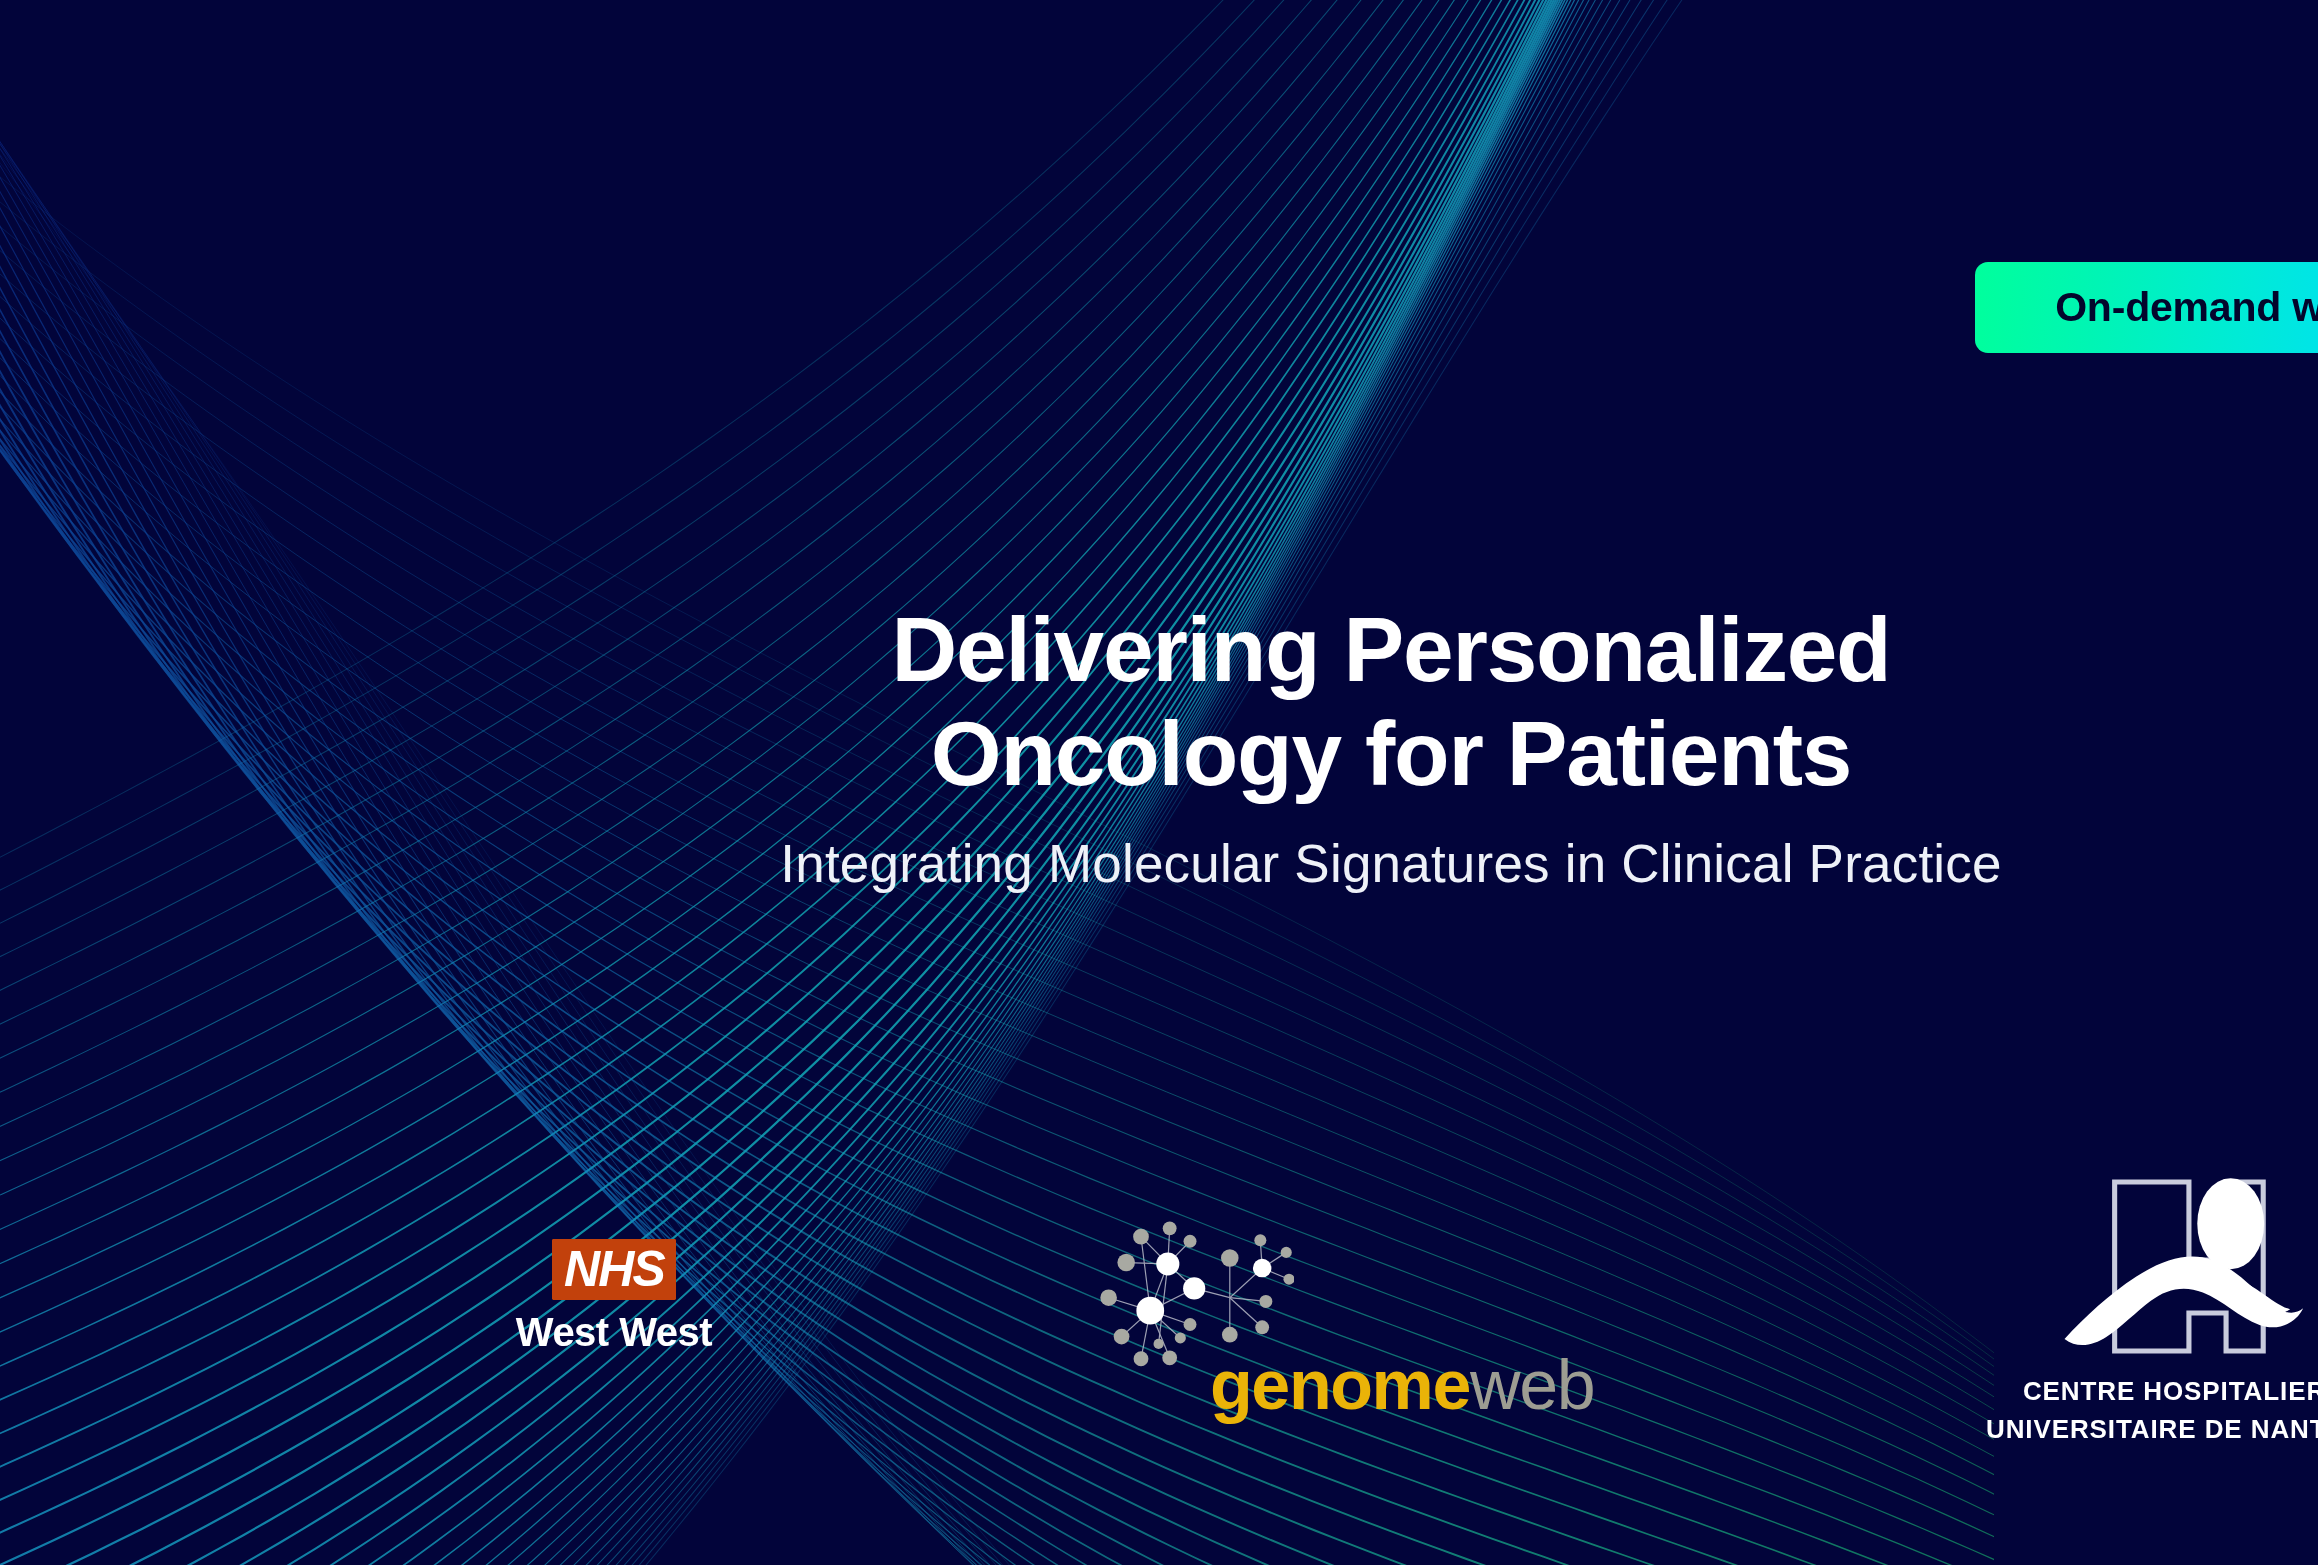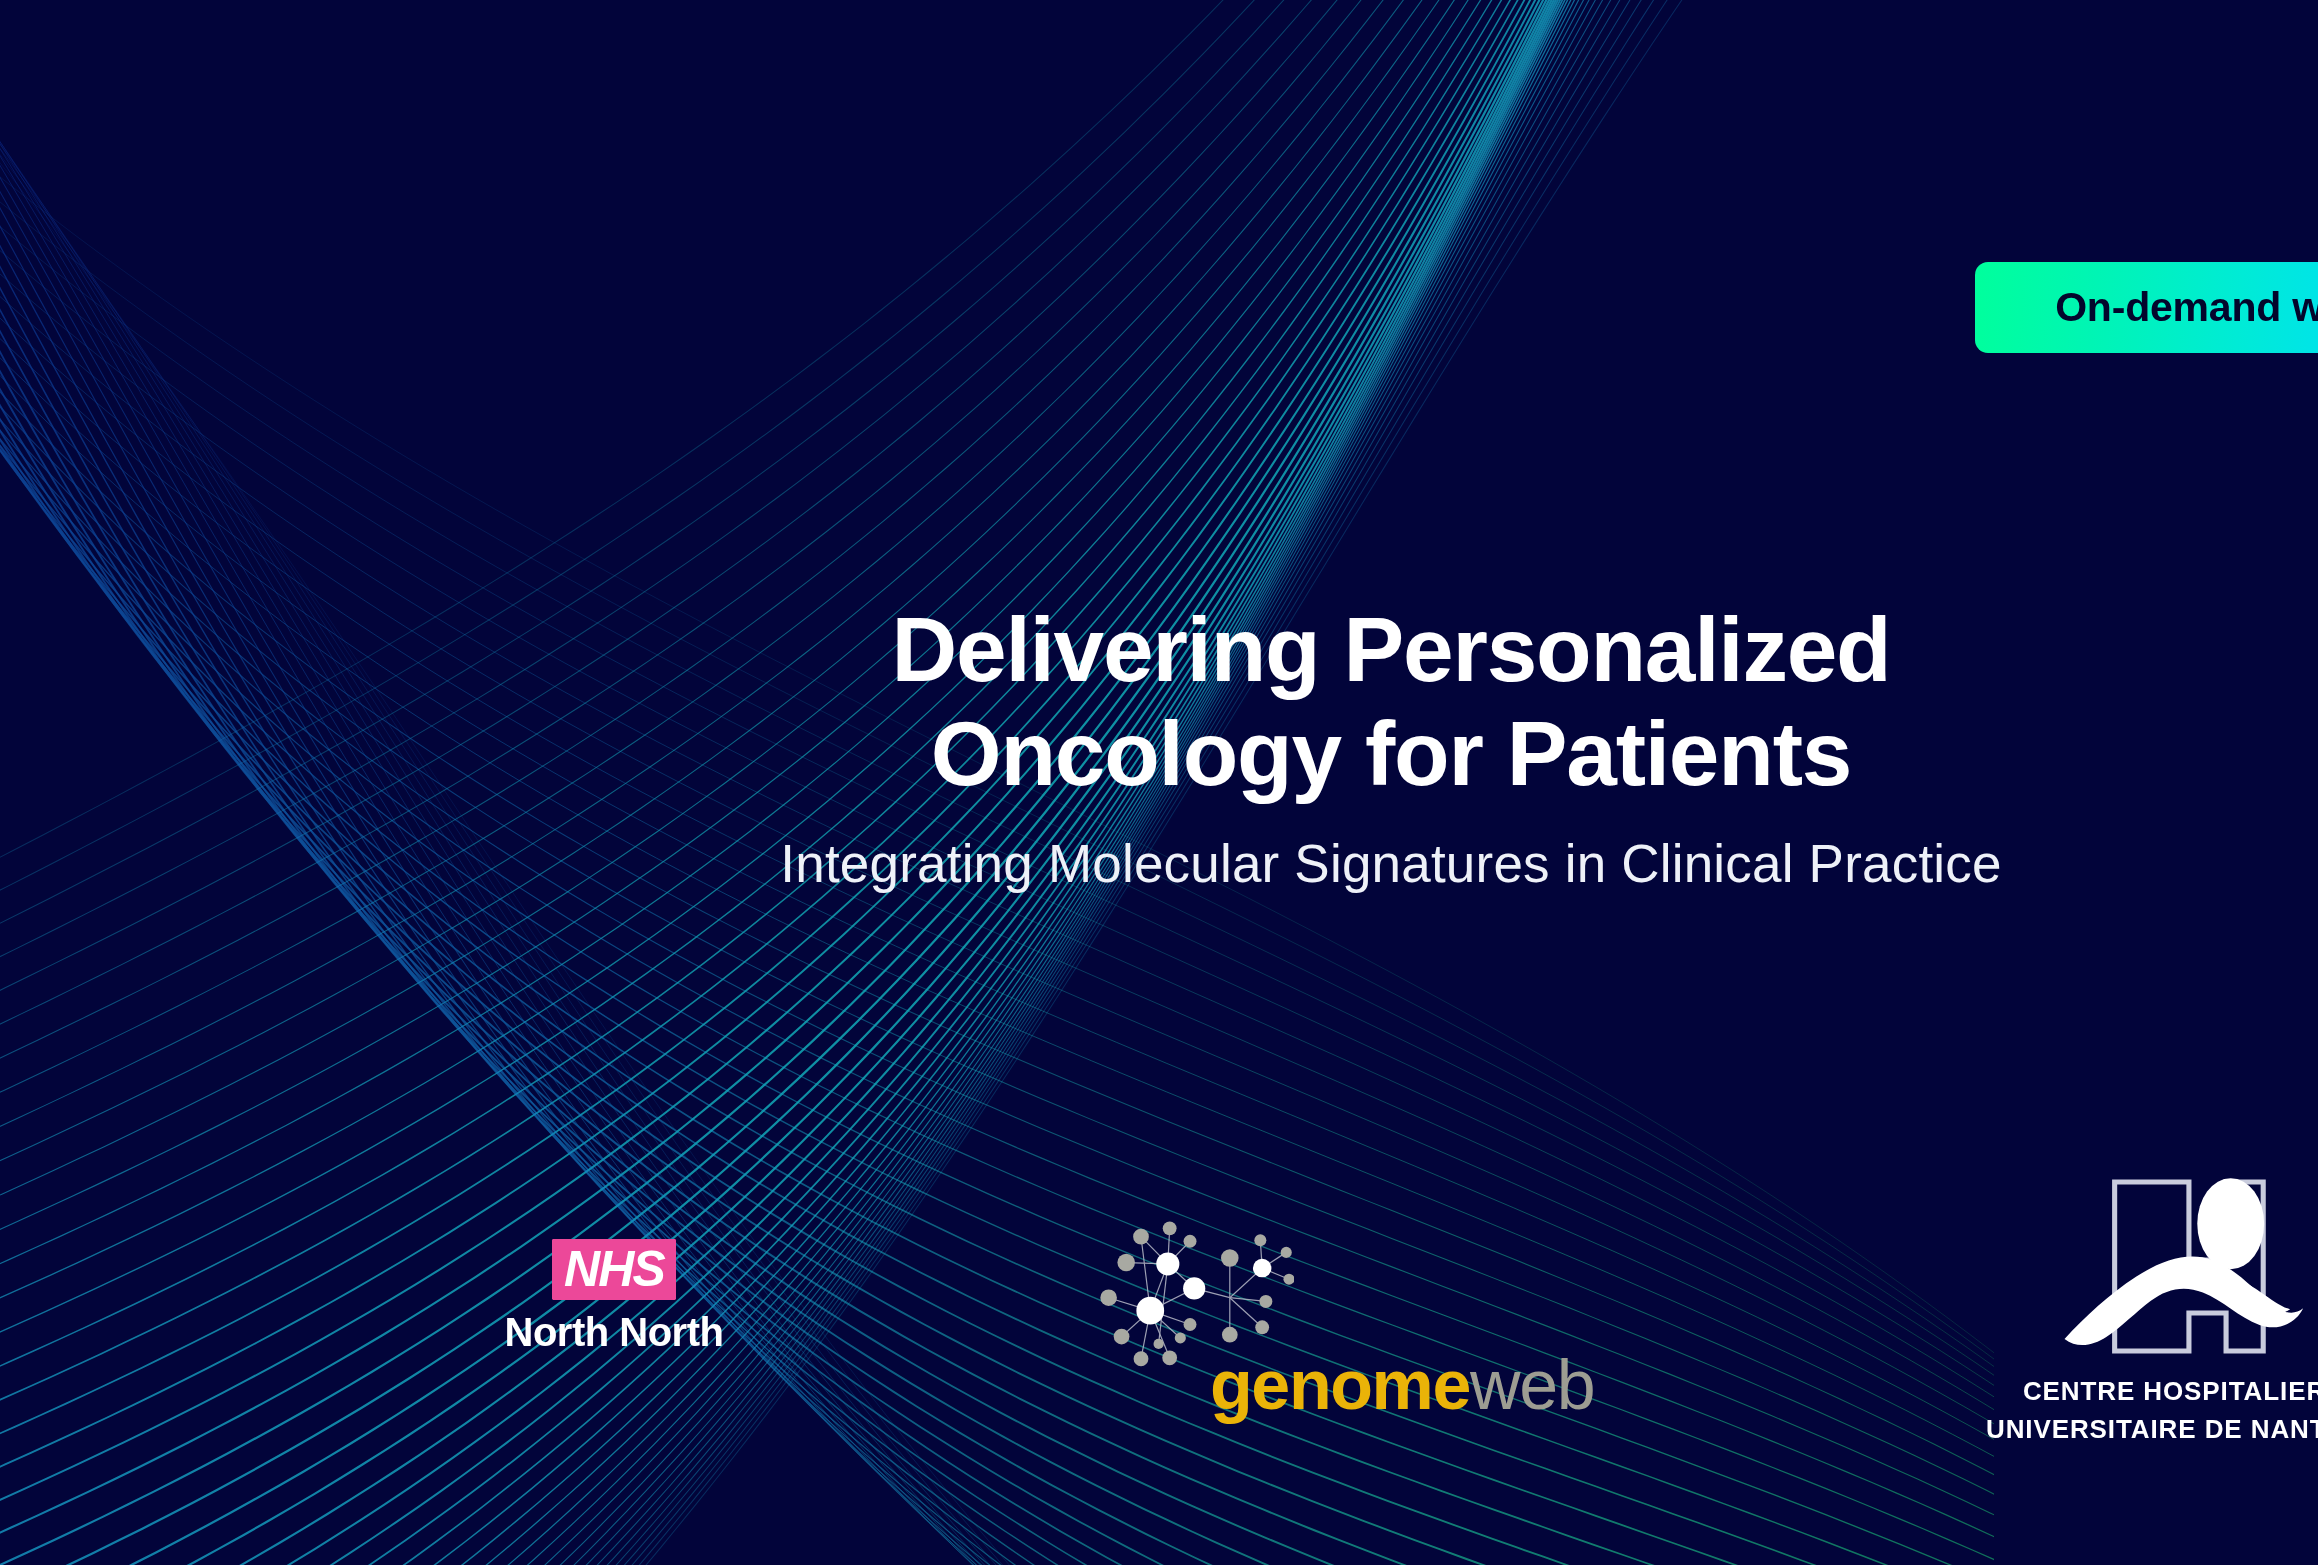--- a/index.html
+++ b/index.html
@@ -78,21 +78,21 @@
     left:0; top:1169px;
     width:2782px; height:325px;
     z-index:4;
   }
   .logo { position:absolute; }
 
   
   #logo-nhs { left:352px; top:70px; width:524px; text-align:center; }
   #nhs-mark {
     display:inline-block;
-    background:#ec4899;
+    background:#c2410c;
     padding:4.6px 12px 6.5px 12px;
     border-radius:1.4px;
   }
   #nhs-mark-text {
     color:#ffffff;
     font-size:50px;
     font-weight:bold;
     font-style:italic;
     letter-spacing:-1.9px;
     line-height:1;
@@ -282,21 +282,21 @@
     <div class="title-line">Oncology for Patients</div>
     <div id="subtitle">Integrating Molecular Signatures in Clinical Practice</div>
   </div>
 
   <div id="logo-strip">
 
     <div class="logo" id="logo-nhs">
       <div id="nhs-mark">
         <span id="nhs-mark-text">NHS</span>
       </div>
-      <div id="nhs-region">North North</div>
+      <div id="nhs-region">West West</div>
     </div>
 
     <div class="logo" id="logo-genomeweb">
       <div id="gw-network">
         <svg viewBox="0 0 420 400" xmlns="http://www.w3.org/2000/svg">
           <g stroke="#b9bcc9" stroke-width="2.6" opacity="0.85">
 
             <line x1="148" y1="95" x2="90" y2="36"></line>
             <line x1="148" y1="95" x2="152" y2="18"></line>
             <line x1="148" y1="95" x2="196" y2="46"></line>

